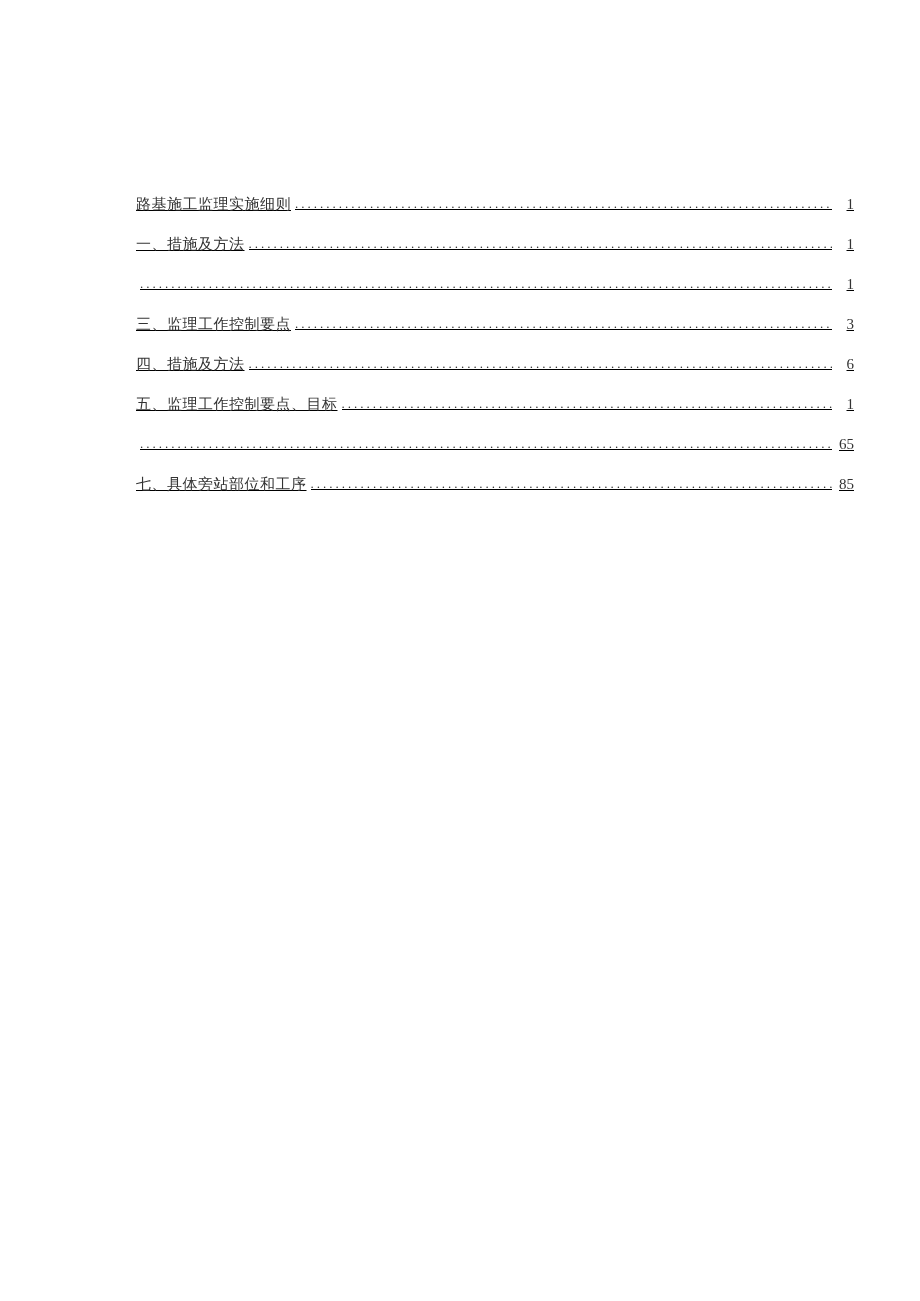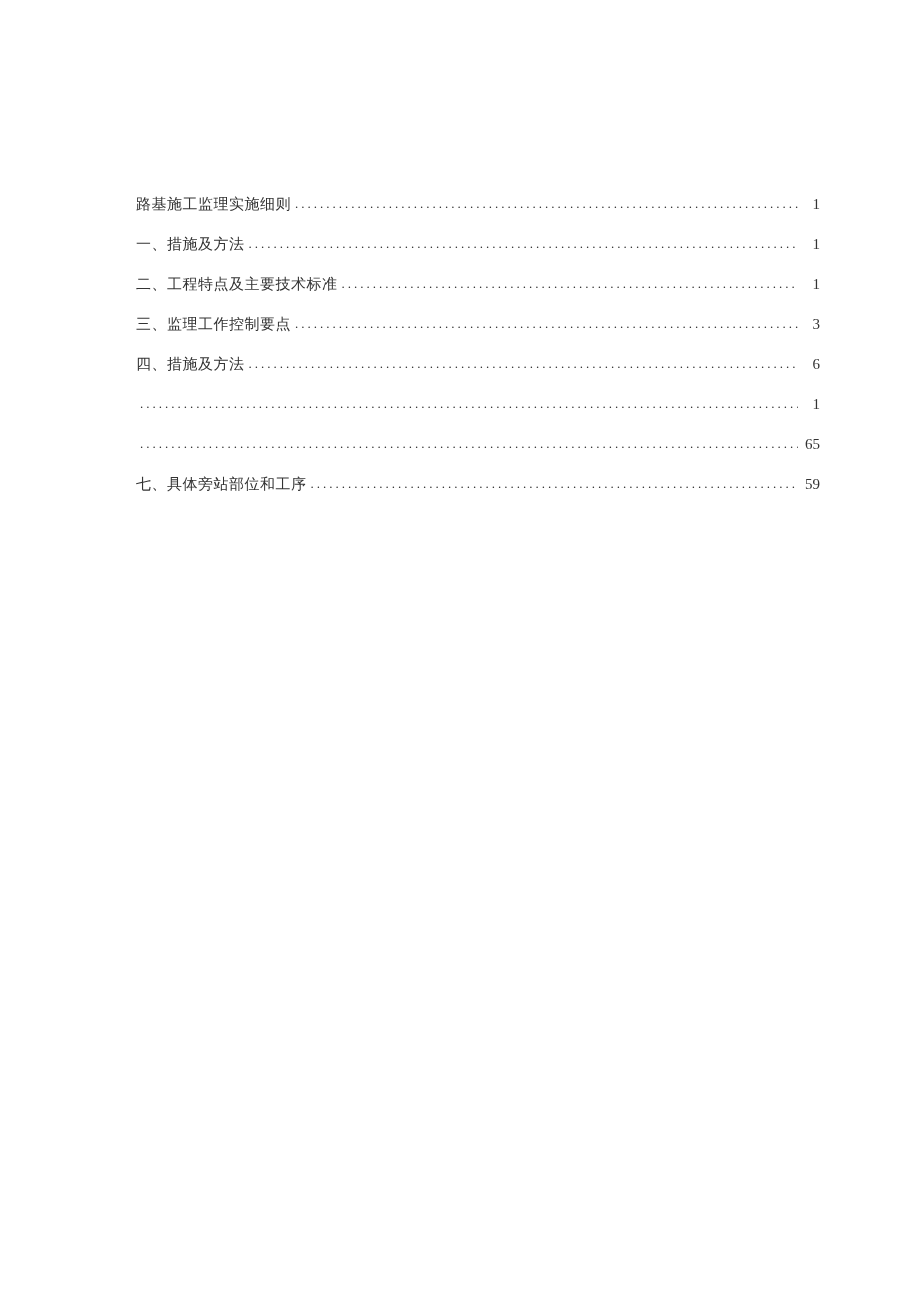--- a/index.html
+++ b/index.html
@@ -10,21 +10,22 @@
     body {
       width: 920px;
       height: 1301px;
       background: #ffffff;
       font-family: "SimSun", "宋体", serif;
       position: relative;
     }
     .page {
       padding-top: 192px;
       padding-left: 136px;
-      padding-right: 100px;
+      padding-right: 66px;
+      text-decoration: underline;
     }
     .toc-entry {
       display: flex;
       align-items: baseline;
       margin-bottom: 16px;
       font-size: 15px;
       color: #333333;
       line-height: 1.6;
     }
     .toc-title {
@@ -60,47 +61,47 @@
       <span class="toc-page">1</span>
     </div>
 
     <div class="toc-entry">
       <span class="toc-title">一、措施及方法</span>
       <span class="toc-dots">....................................................................................................................</span>
       <span class="toc-page">1</span>
     </div>
 
     <div class="toc-entry">
-      <span class="toc-title">二、工程特点及主要技术标准</span>
       <span class="toc-dots">....................................................................................................................</span>
       <span class="toc-page">1</span>
     </div>
 
     <div class="toc-entry">
       <span class="toc-title">三、监理工作控制要点</span>
       <span class="toc-dots">....................................................................................................................</span>
       <span class="toc-page">3</span>
     </div>
 
     <div class="toc-entry">
       <span class="toc-title">四、措施及方法</span>
       <span class="toc-dots">....................................................................................................................</span>
       <span class="toc-page">6</span>
     </div>
 
     <div class="toc-entry">
+      <span class="toc-title">五、监理工作控制要点、目标</span>
       <span class="toc-dots">....................................................................................................................</span>
       <span class="toc-page">1</span>
     </div>
 
     <div class="toc-entry">
       <span class="toc-dots">....................................................................................................................</span>
       <span class="toc-page">65</span>
     </div>
 
     <div class="toc-entry">
       <span class="toc-title">七、具体旁站部位和工序</span>
       <span class="toc-dots">....................................................................................................................</span>
-      <span class="toc-page">59</span>
+      <span class="toc-page">85</span>
     </div>
 
   </div>
 </div>
 
 </body></html>

